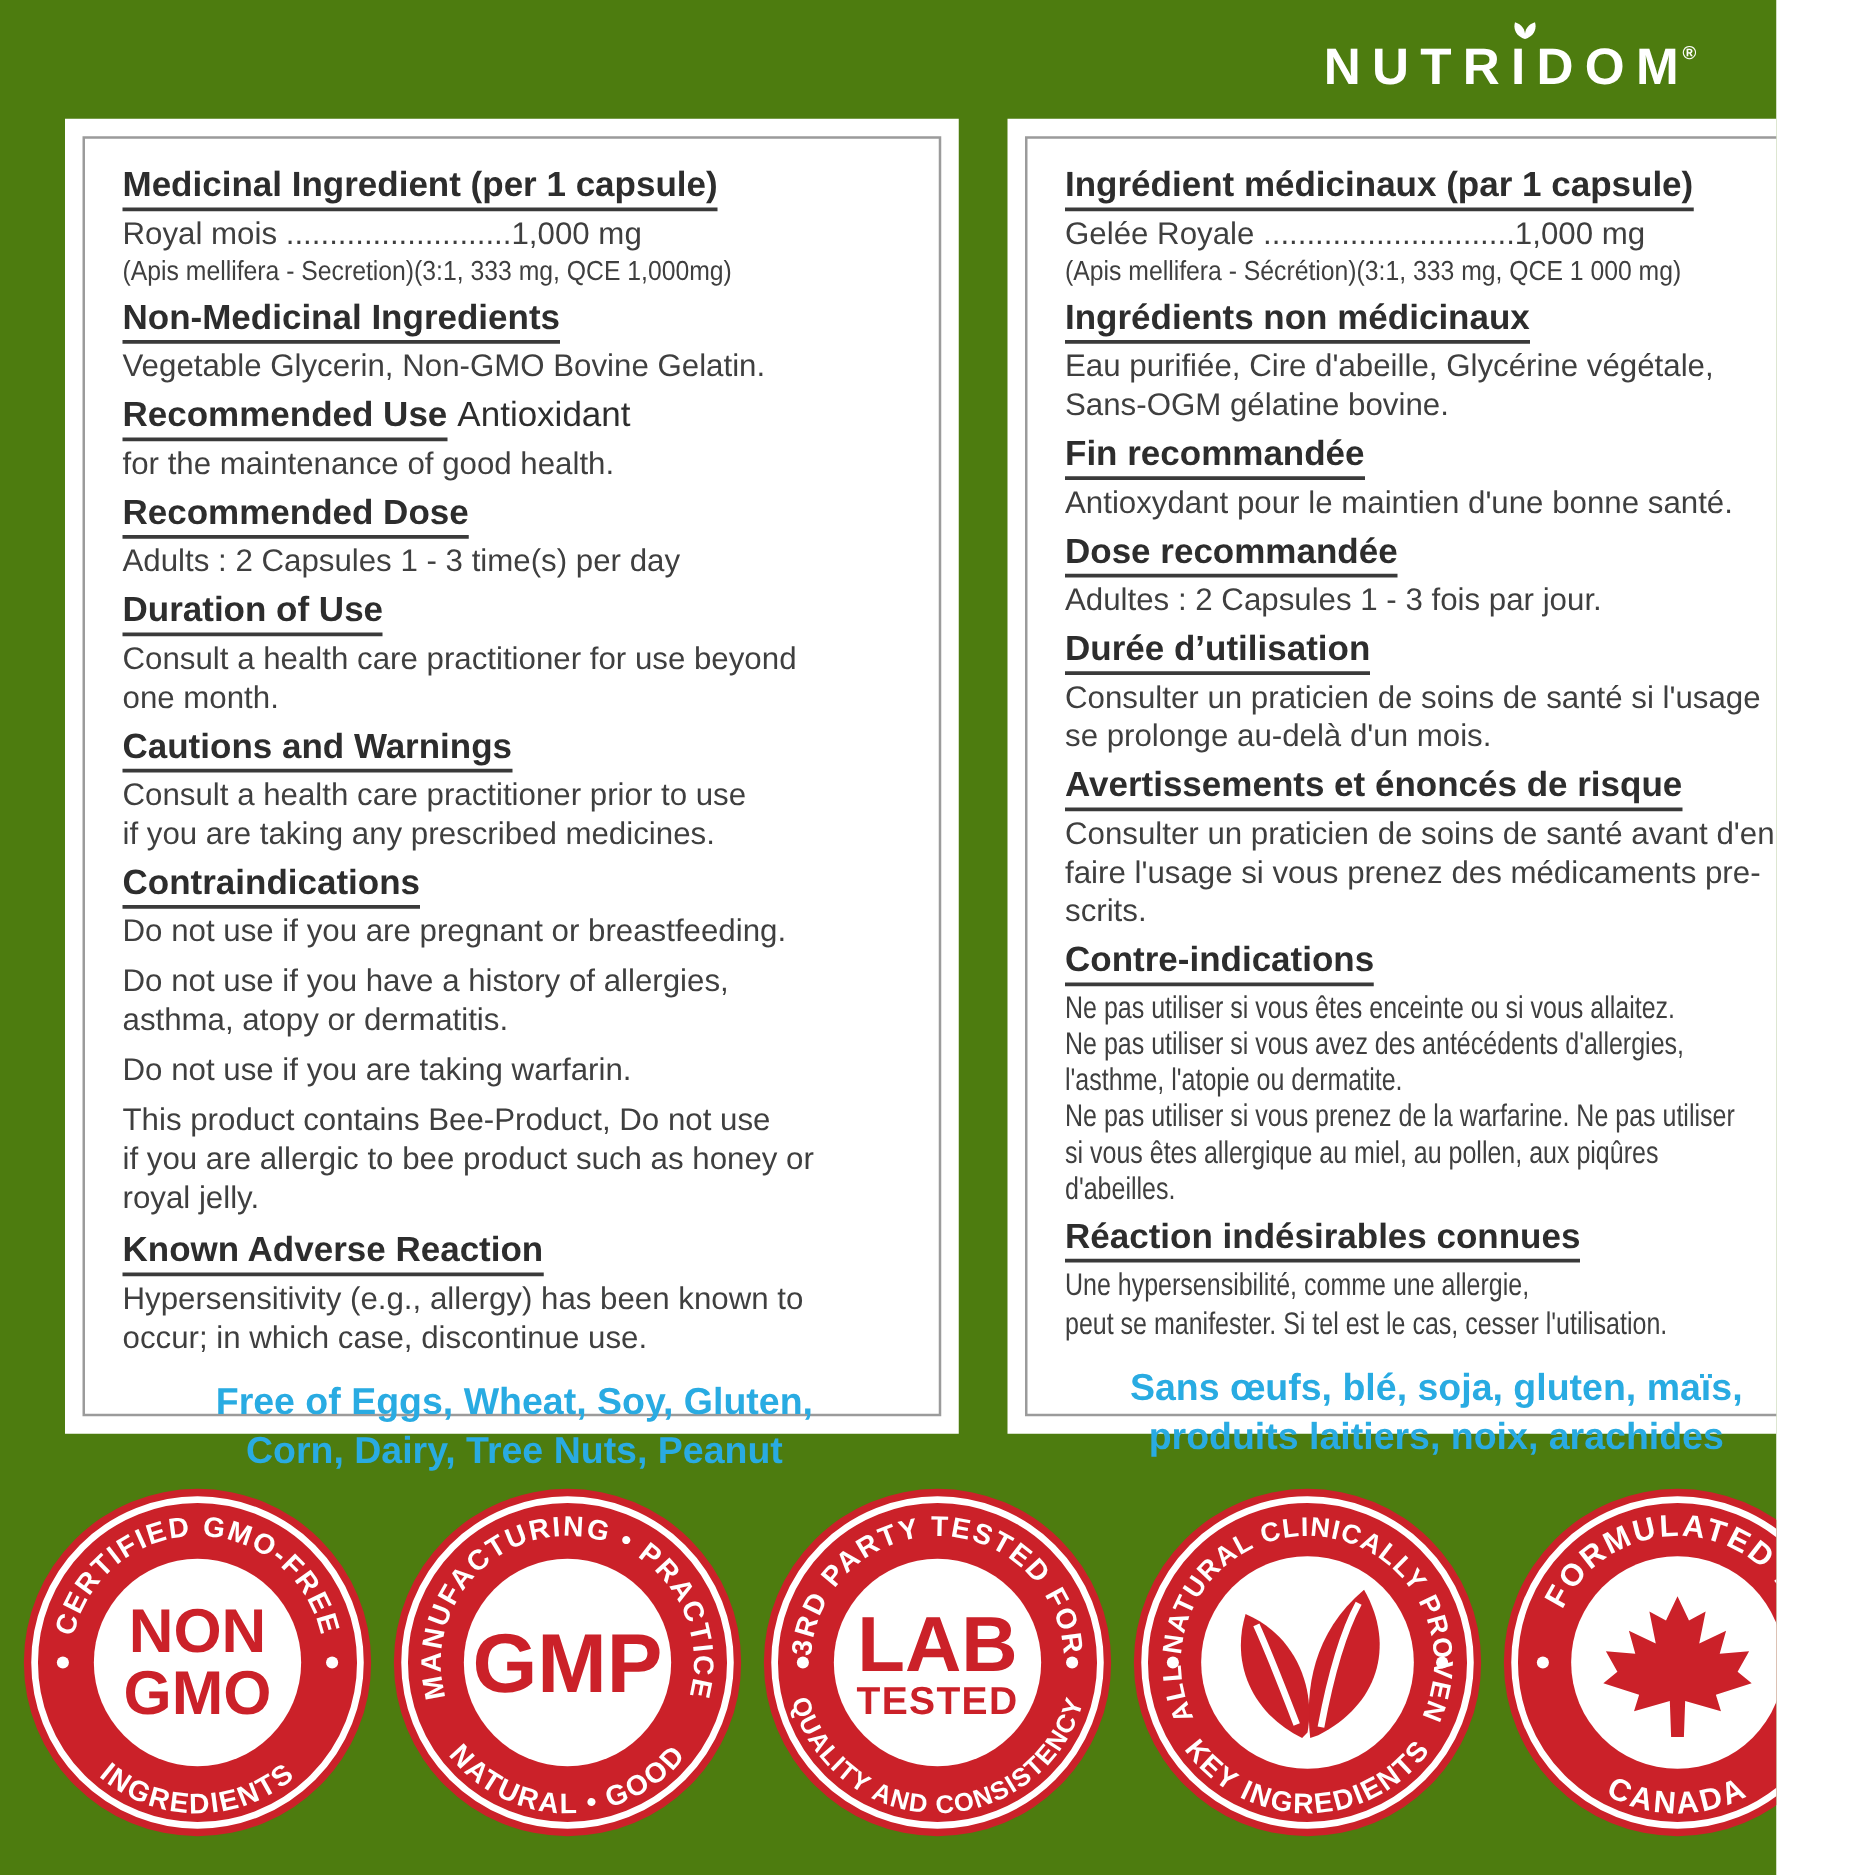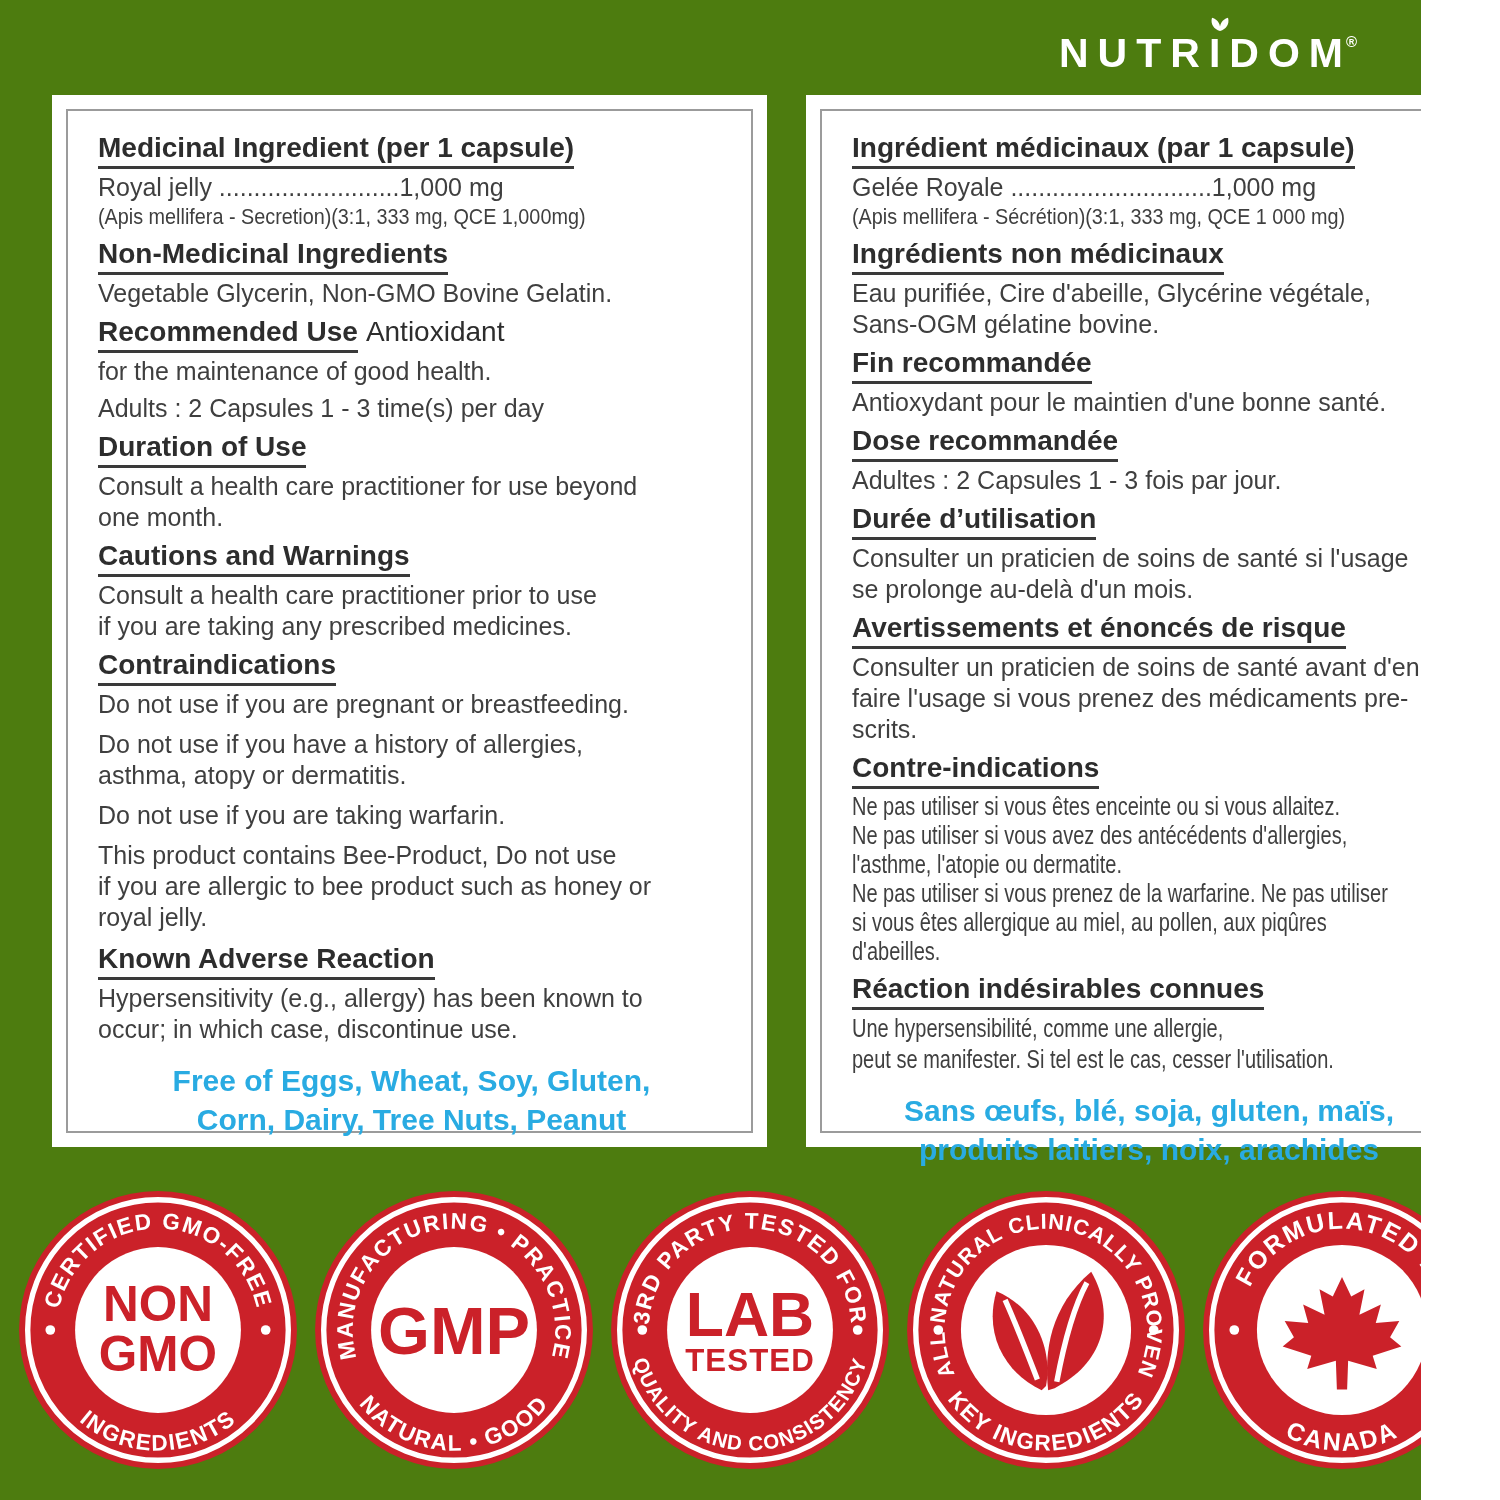--- a/index.html
+++ b/index.html
@@ -63,35 +63,36 @@
       </svg>
       <span>NUTRIDOM</span>
     </span><span class="reg">®</span>
   </div>
 
   <div class="panel panel-left">
     <div class="panel-inner">
 
       <section>
         <h3 class="hd"><span class="hd-text">Medicinal Ingredient (per 1 capsule)</span></h3>
-        <div class="line">Royal jelly  ..........................1,000 mg</div>
+        <div class="line">Royal mois  ..........................1,000 mg</div>
         <div class="small condense-90">(Apis mellifera - Secretion)(3:1, 333 mg, QCE 1,000mg)</div>
       </section>
 
       <section>
         <h3 class="hd"><span class="hd-text">Non-Medicinal Ingredients</span></h3>
         <div class="line">Vegetable Glycerin, Non-GMO Bovine Gelatin.</div>
       </section>
 
       <section>
         <h3 class="hd"><span class="hd-text">Recommended Use</span><span class="hd-suffix">Antioxidant</span></h3>
         <div class="line">for the maintenance of good health.</div>
       </section>
 
       <section>
+        <h3 class="hd"><span class="hd-text">Recommended Dose</span></h3>
         <div class="line">Adults : 2 Capsules 1 - 3 time(s) per day</div>
       </section>
 
       <section>
         <h3 class="hd"><span class="hd-text">Duration of Use</span></h3>
         <div class="line">Consult a health care practitioner for use beyond</div>
         <div class="line">one month.</div>
       </section>
 
       <section>

